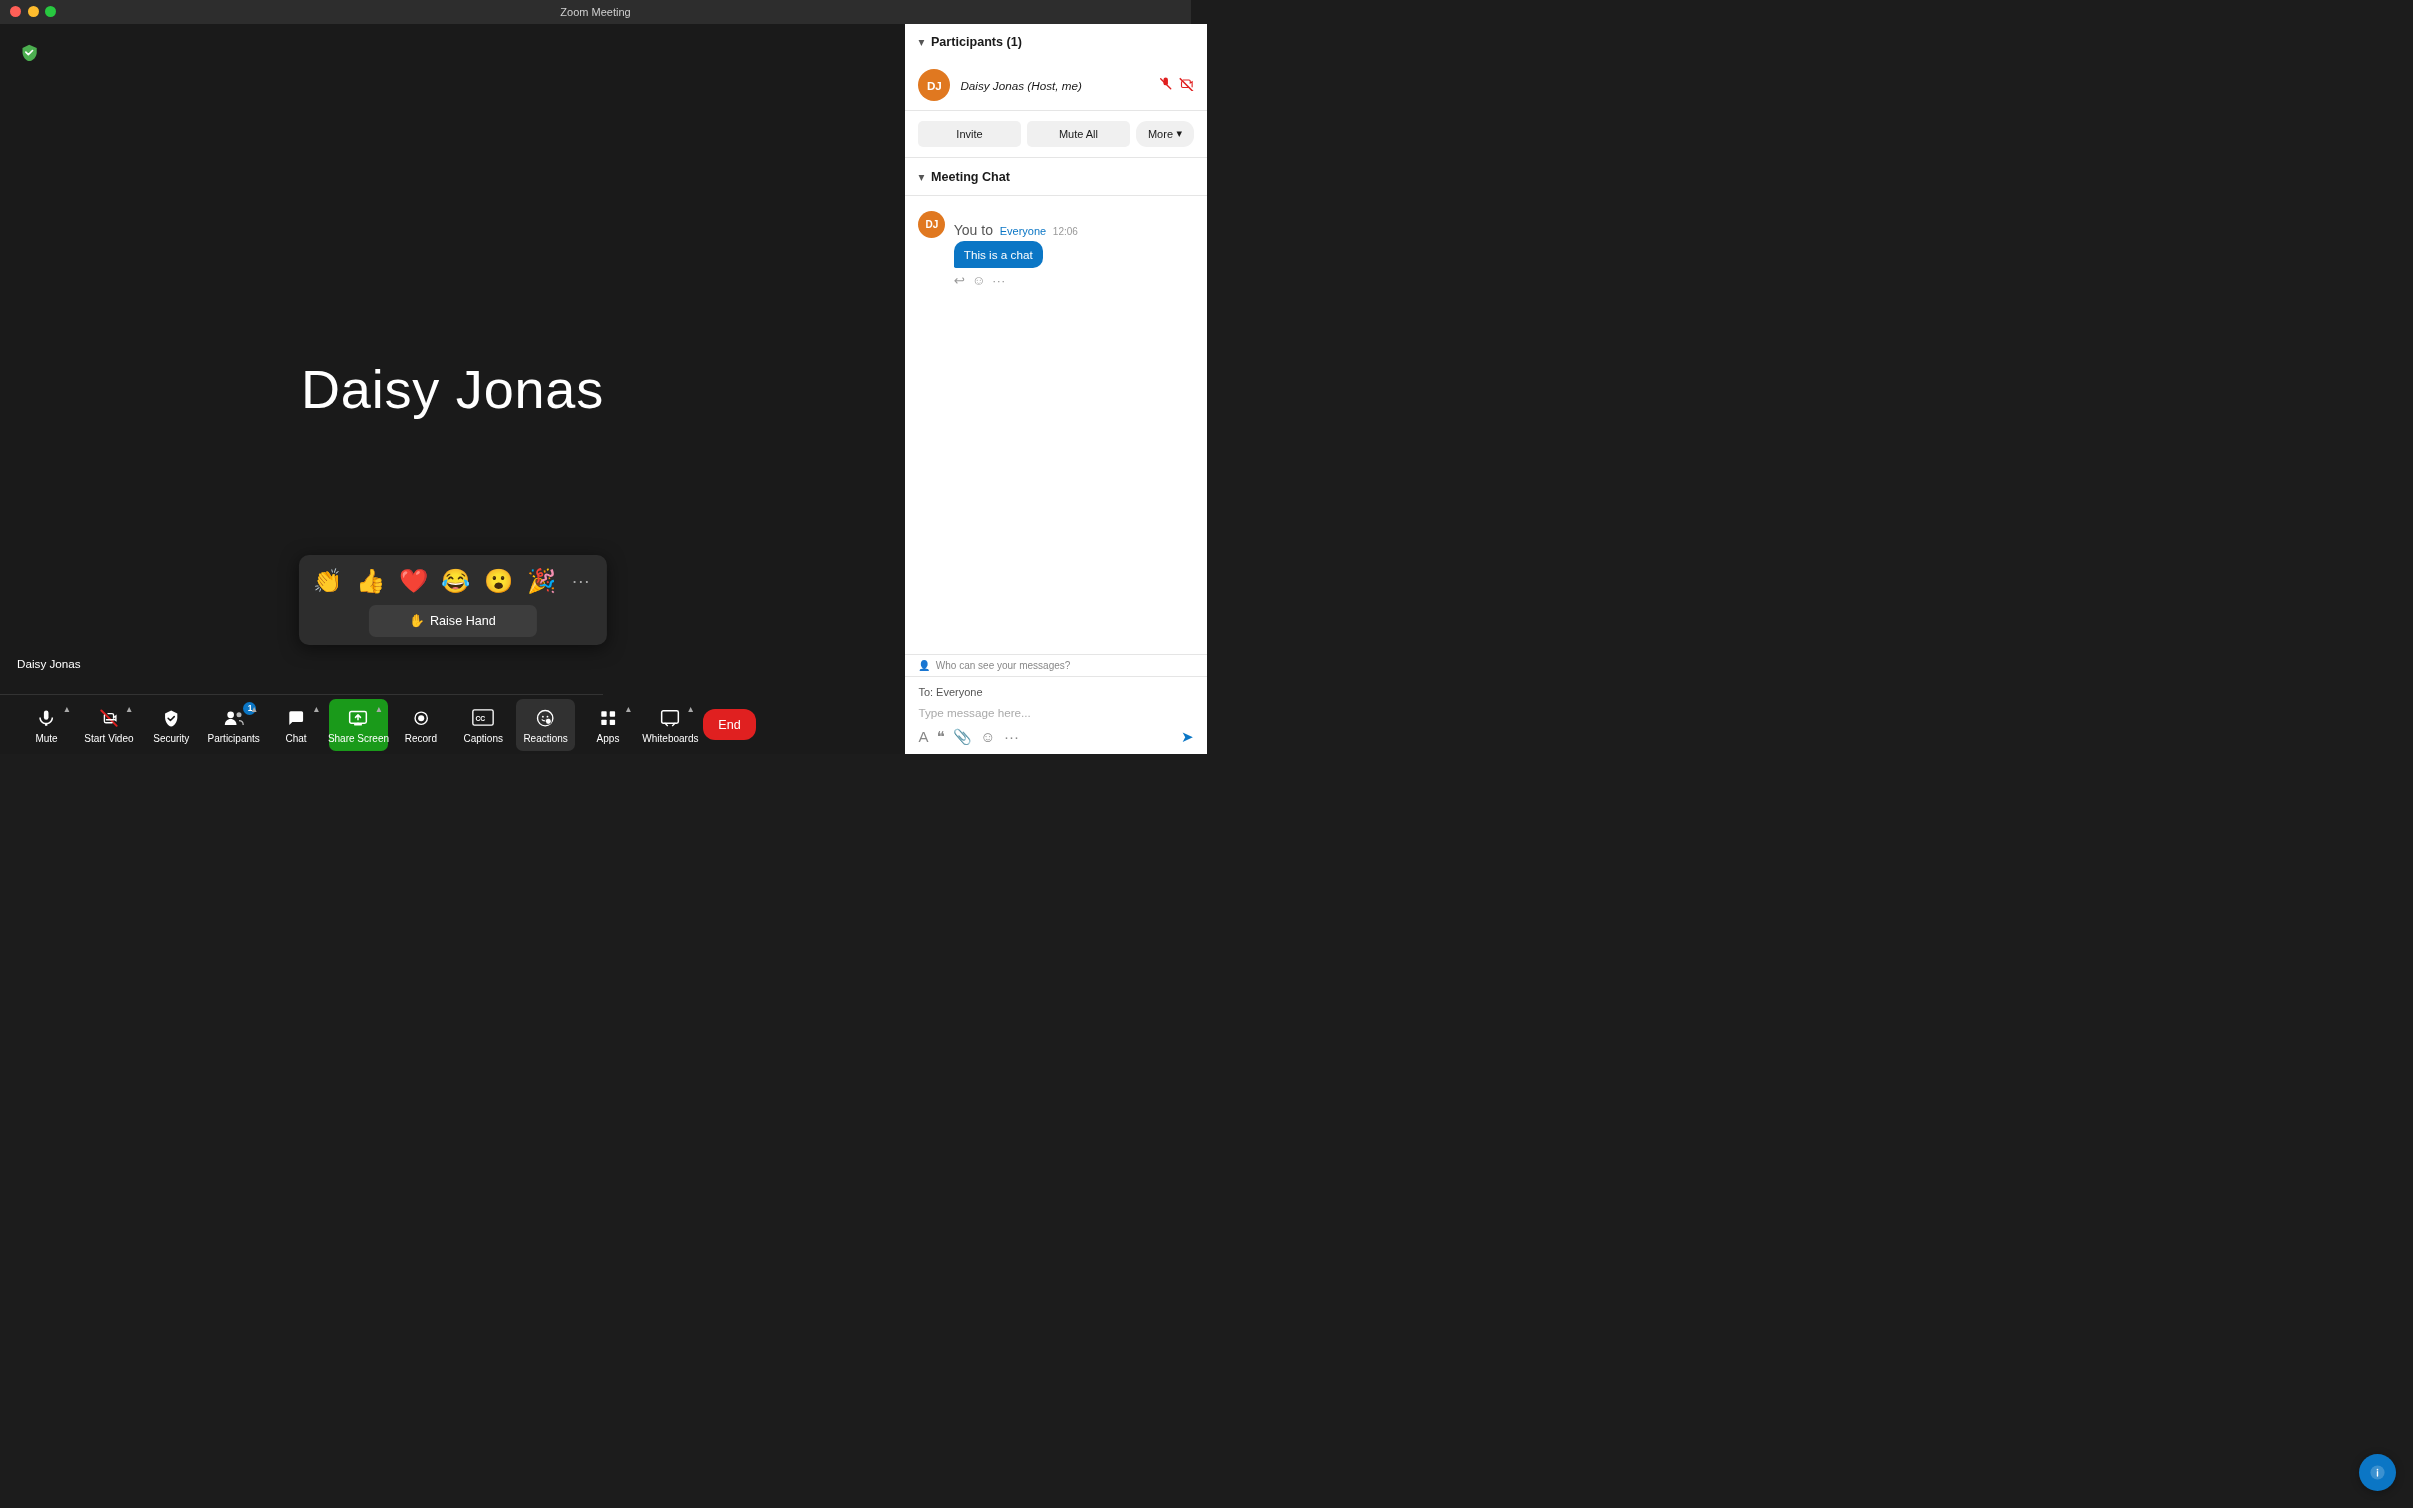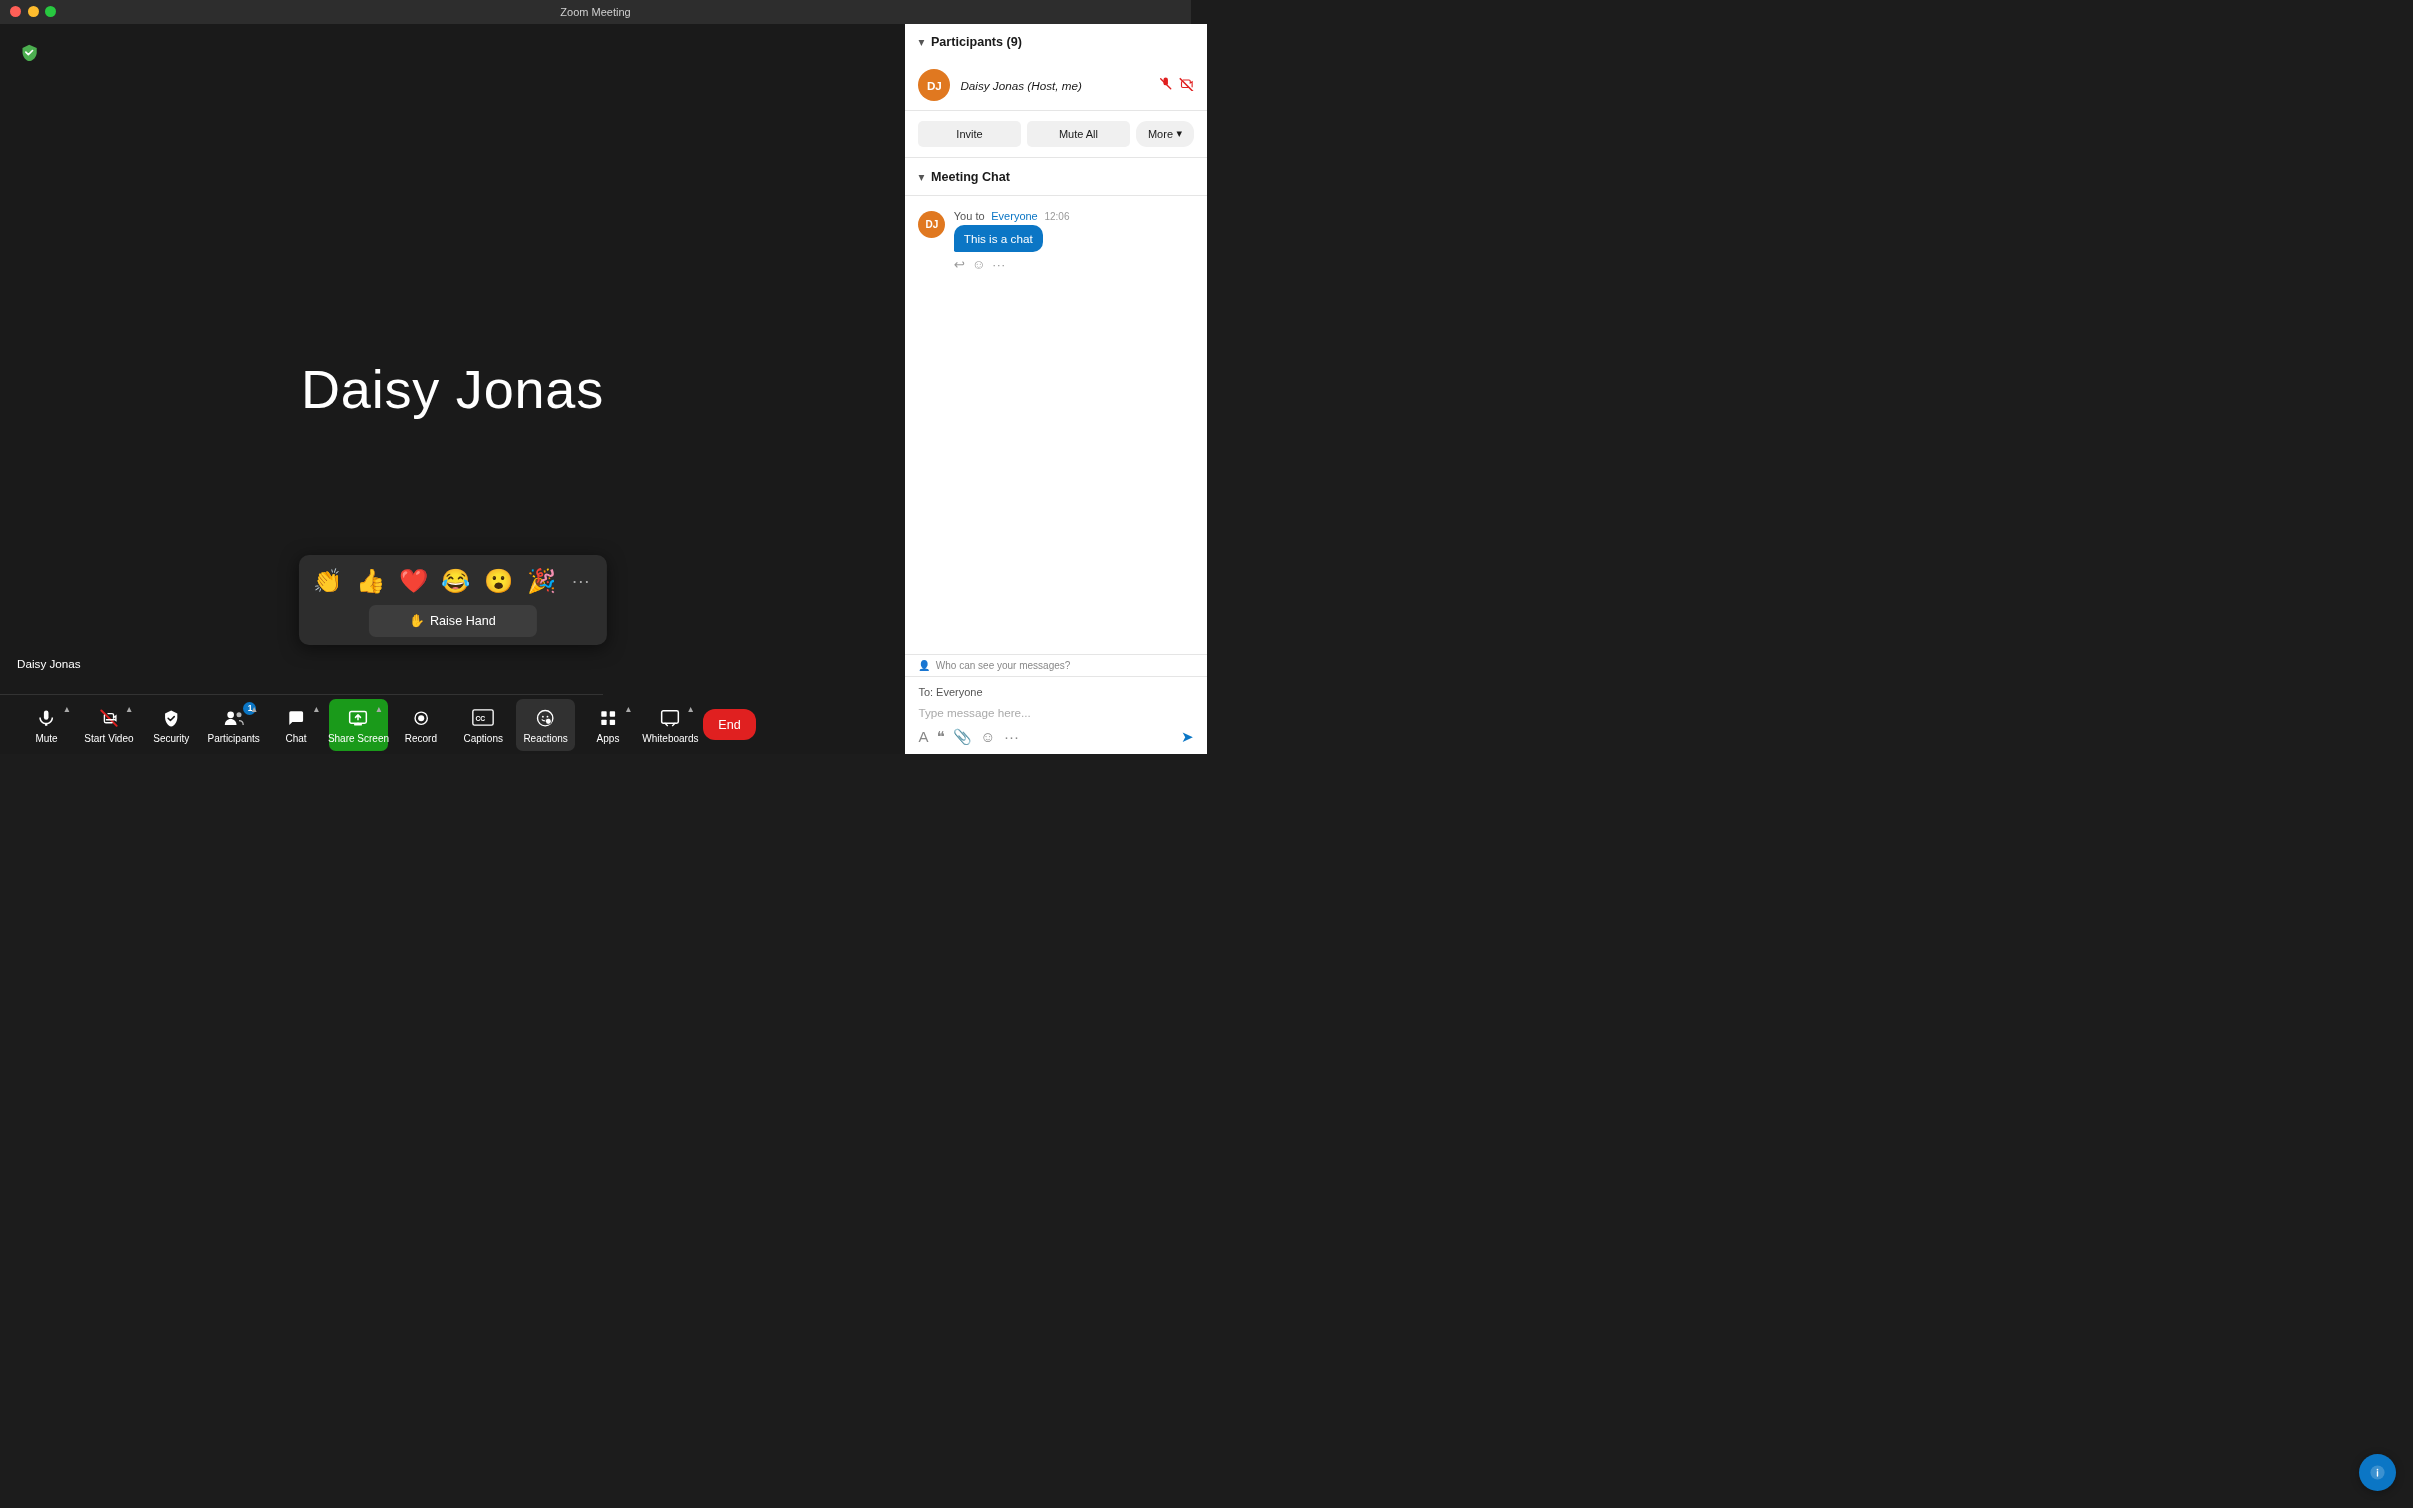--- a/index.html
+++ b/index.html
@@ -357,21 +357,21 @@
 
     .chat-msg-content { flex: 1; }
 
     .chat-msg-meta {
       display: flex;
       align-items: baseline;
       gap: 6.7px;
       margin-bottom: 3.4px;
     }
 
-    .chat-to-label { font-size: 11px; color: #555; }
+    .chat-to-label { font-size: 14px; color: #555; margin-top: 12px; }
     .chat-recipient { font-size: 11px; color: #0b76c5; }
     .chat-timestamp { font-size: 10px; color: #999; }
 
     .chat-bubble {
       background: #0b76c5;
       color: white;
       border-radius: 10px 10px 10px 1.7px;
       padding: 6.7px 10px;
       font-size: 11.7px;
       display: inline-block;
@@ -642,21 +642,21 @@
 
       <button class="end-btn">End</button>
     </div>
   </div>
 
   <div class="right-panel">
 
     <div class="participants-section">
       <div class="section-header">
         <span class="section-header-chevron">▾</span>
-        <span class="section-title">Participants (9)</span>
+        <span class="section-title">Participants (1)</span>
       </div>
 
       <div class="participant-row">
         <div class="participant-avatar">DJ</div>
         <span class="participant-name-text">Daisy Jonas (Host, me)</span>
         <div class="participant-icons">
           <span class="mic-icon-red">
             <svg width="13.4" height="13.4" viewBox="0 0 24 24" fill="none">
               <path d="M12 1a4 4 0 014 4v6a4 4 0 01-4 4 4 4 0 01-4-4V5a4 4 0 014-4z" fill="#e02020"></path>
               <line x1="3" y1="3" x2="21" y2="21" stroke="#e02020" stroke-width="2.5" stroke-linecap="round"></line>

